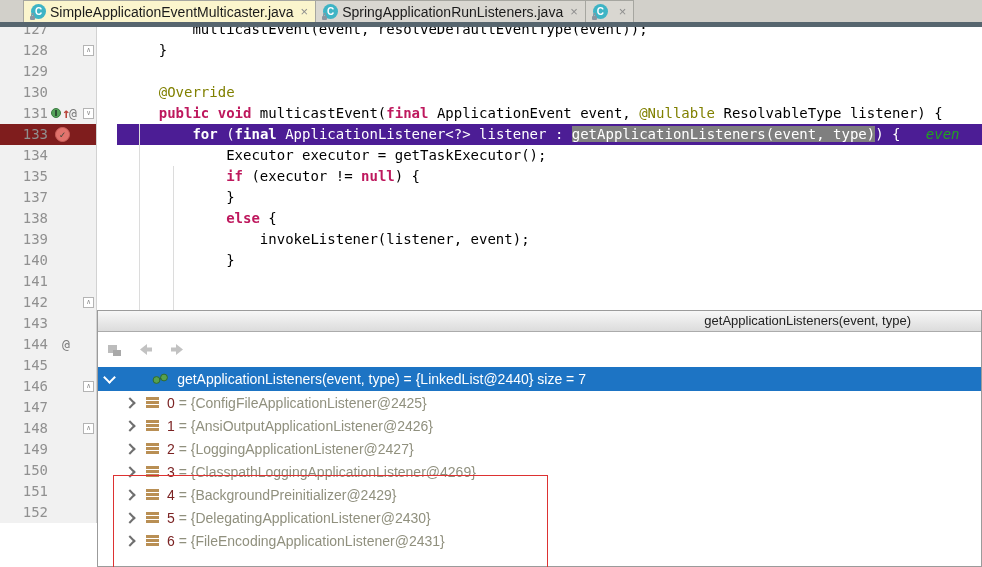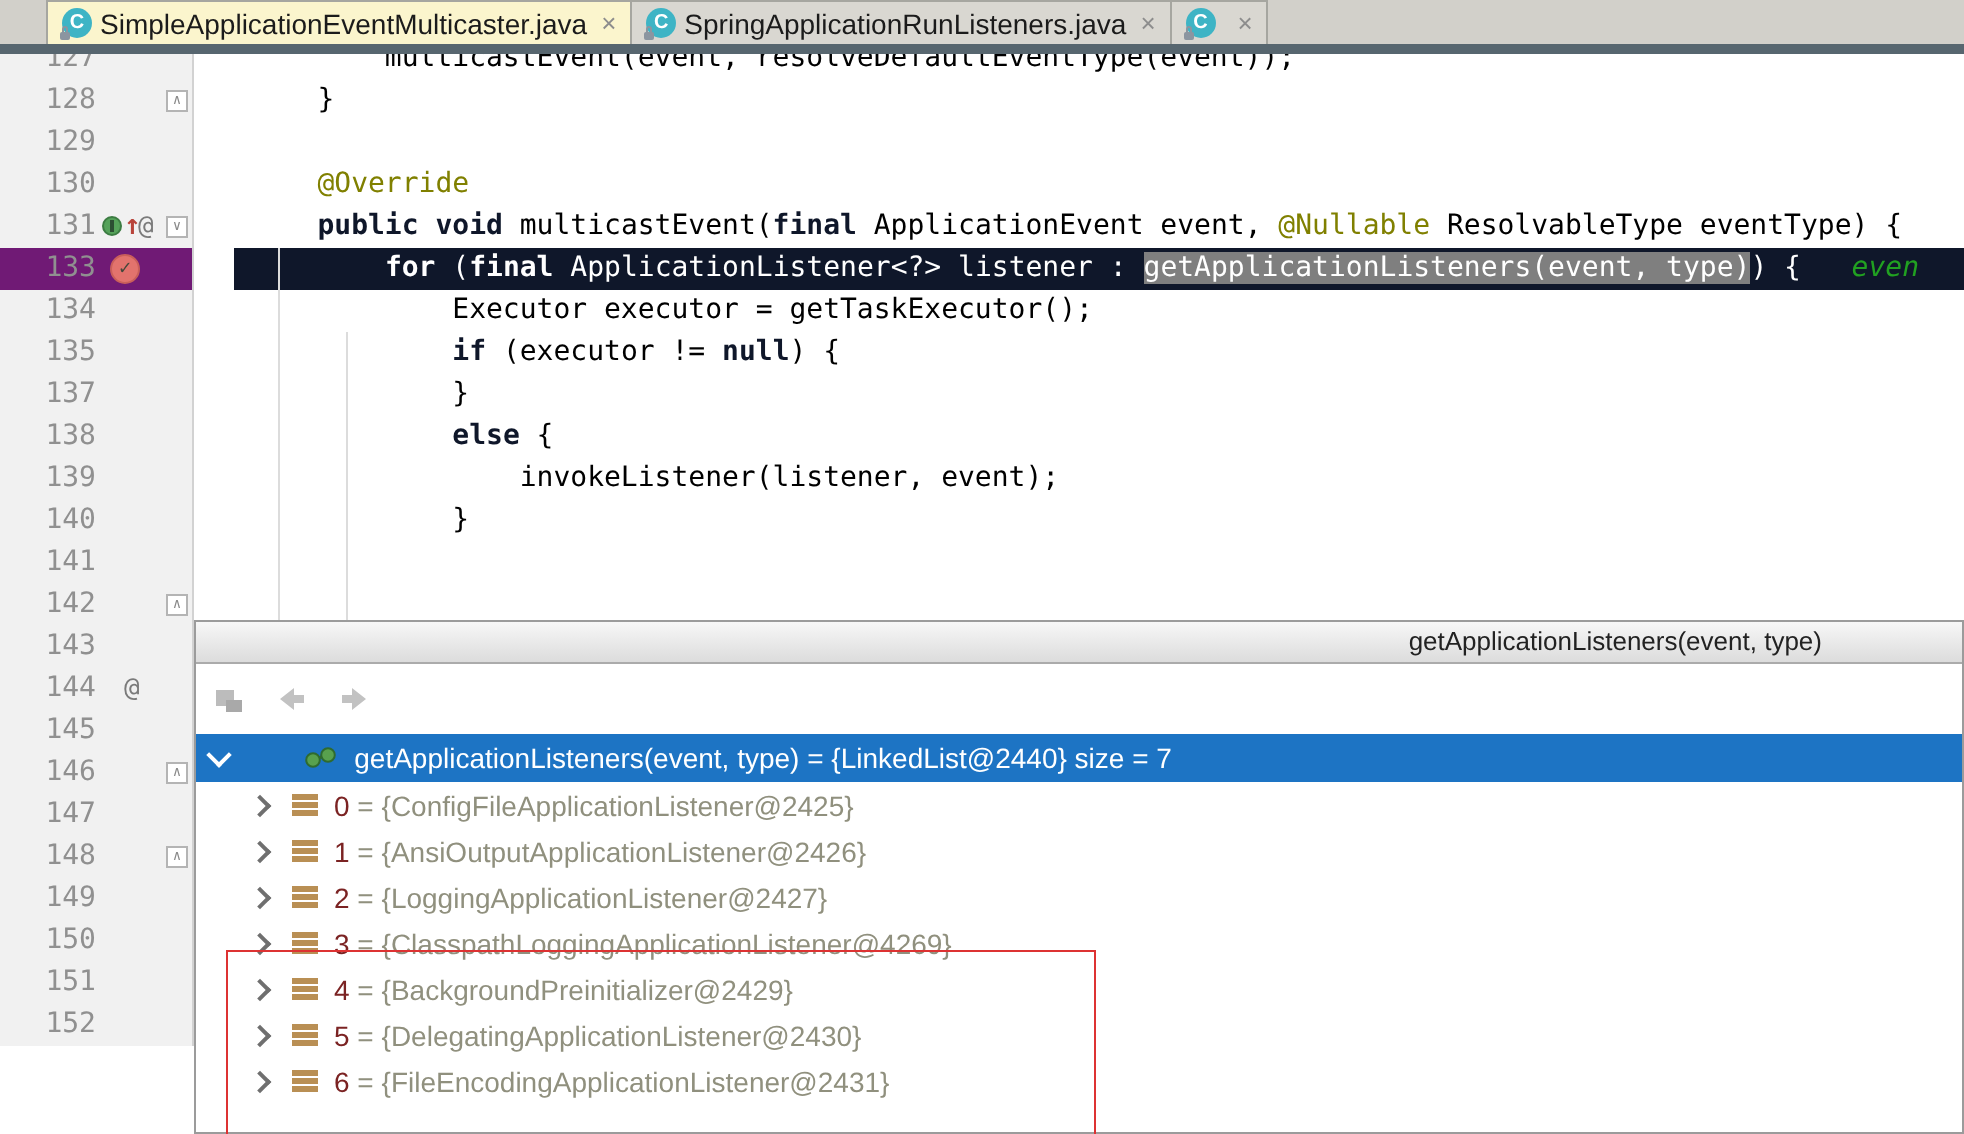--- a/index.html
+++ b/index.html
@@ -26,24 +26,24 @@
   
   #editor{position:absolute;left:0;top:27px;width:982px;bottom:0;background:#fff;}
   .line{display:flex;height:21px;}
   .line.partial{height:13px;overflow:hidden;}
   .line.partial .gut > .num, .line.partial .code > .codetxt{margin-top:-8px;display:block;}
   .gut{position:relative;width:96px;flex:0 0 96px;background:#f1f1f1;border-right:1px solid #d2d2d2;
        font-family:"DejaVu Sans Mono",monospace;font-size:14px;color:#909090;}
   .num{position:absolute;left:0;top:0;width:48px;text-align:right;line-height:21px;}
   .code{flex:1;position:relative;font-family:"DejaVu Sans Mono",monospace;font-size:14px;
         line-height:21px;white-space:pre;color:#000;padding-left:8px;overflow:hidden;margin-left:20px;}
-  .line.exec .code{background:#0f172a;}
+  .line.exec .code{background:#4c1d95;}
   .line.exec .seg-p,.line.exec .seg-k{color:#fff;}
-  .line.bpline .gut{background:#701a75;}
-  .seg-k{color:#0f172a;font-weight:bold;}
+  .line.bpline .gut{background:#7f1d1d;}
+  .seg-k{color:#be185d;font-weight:bold;}
   .seg-a{color:#808000;}
   .seg-hl{background:#f8dfee;}
   .seg-sel{background:#7f7f7f;color:#fff;}
   .seg-hg{color:#21a121;font-style:italic;}
   .seg-hgr{color:#6e8094;font-style:italic;}
   .guide{position:absolute;width:1px;background:#dcdcdc;pointer-events:none;}
 
   
   .g-override{position:absolute;left:51px;top:5px;width:10px;height:10px;border-radius:50%;
       background:#55a25a;border:1px solid #3c7c42;box-sizing:border-box;}
@@ -135,21 +135,21 @@
           <div class="code"><span class="codetxt"><span class="seg-p">    </span><span class="seg-a">@Override</span></span></div>
         </div>
         <div class="line">
           <div class="gut">
             <span class="num">131</span>
             <span class="g-override"></span>
             <span class="g-redarrow">↑</span>
             <span class="g-at">@</span>
             <span class="g-fold">∨</span>
           </div>
-          <div class="code"><span class="codetxt"><span class="seg-p">    </span><span class="seg-k">public void</span><span class="seg-p"> multicastEvent(</span><span class="seg-k">final</span><span class="seg-p"> ApplicationEvent event, </span><span class="seg-a">@Nullable</span><span class="seg-p"> ResolvableType eventType) {</span></span></div>
+          <div class="code"><span class="codetxt"><span class="seg-p">    </span><span class="seg-k">public void</span><span class="seg-p"> multicastEvent(</span><span class="seg-k">final</span><span class="seg-p"> ApplicationEvent event, </span><span class="seg-a">@Nullable</span><span class="seg-p"> ResolvableType listener) {</span></span></div>
         </div>
         <div class="line exec bpline">
           <div class="gut">
             <span class="num">133</span>
             <span class="g-bp">✓</span>
           </div>
           <div class="code"><span class="codetxt"><span class="seg-p">        </span><span class="seg-k">for</span><span class="seg-p"> (</span><span class="seg-k">final</span><span class="seg-p"> ApplicationListener&lt;?&gt; listener : </span><span class="seg-sel">getApplicationListeners(event, type)</span><span class="seg-p">) { </span><span class="seg-hg">  even</span></span></div>
         </div>
         <div class="line">
           <div class="gut">

